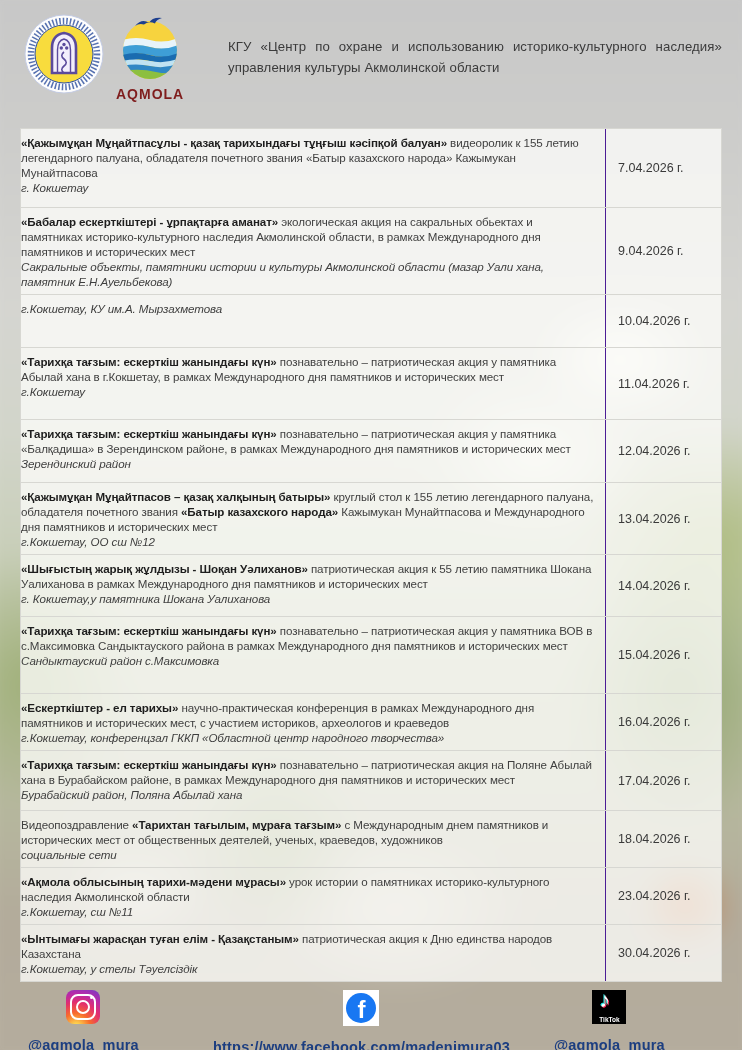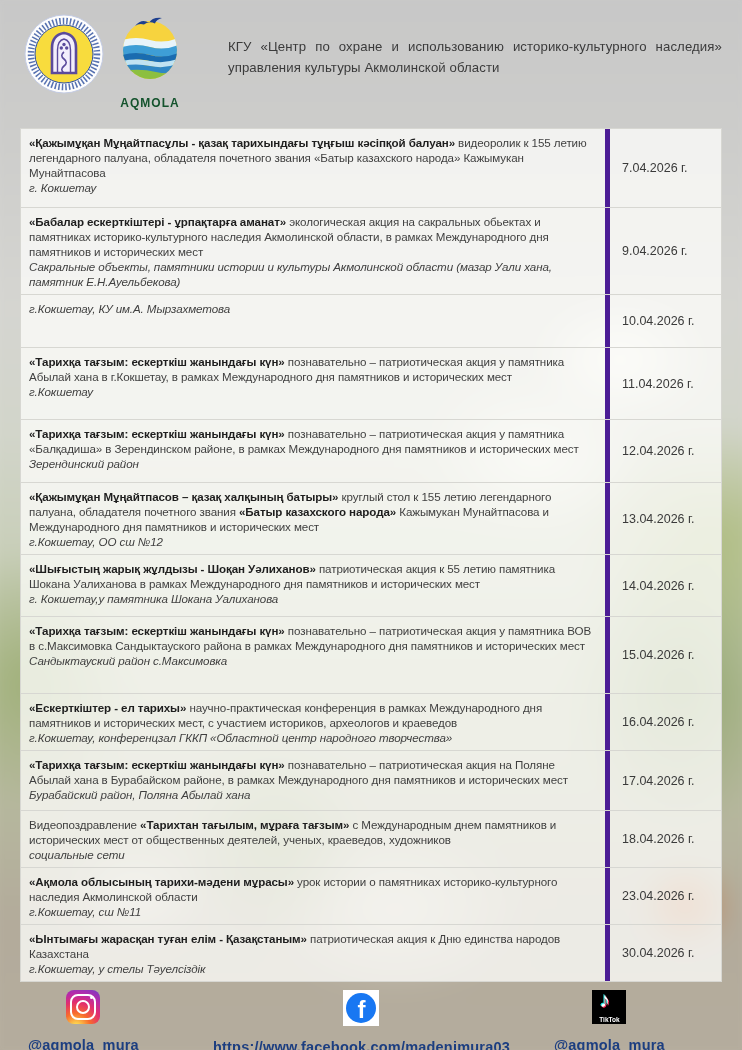--- a/index.html
+++ b/index.html
@@ -20,32 +20,32 @@
       radial-gradient(110px 80px at 160px 920px, rgba(240,238,228,.5), transparent 70%),
       linear-gradient(180deg,#c7c7c7 0%,#cdcdcb 15%,#d5d5d1 30%,#d2d5ca 42%,#c9cfba 52%,#bec4a8 64%,#b6b79e 76%,#b3ab9b 86%,#b5ad9e 100%);
   }
   .content { position:absolute; inset:0; z-index:1; }
 
   
   .org-title { position:absolute; left:228px; top:36px; width:494px; font-size:13.2px; line-height:21px;
                color:#3b3b3b; text-align:justify; letter-spacing:.1px; }
   .emblem { position:absolute; left:24px; top:14px; }
   .aqmola { position:absolute; left:116px; top:16px; width:68px; text-align:center; }
-  .aqmola-label { margin-top:12px; font-weight:bold; font-size:12px; letter-spacing:1px; color:#14532d; }
+  .aqmola-label { margin-top:2px; font-weight:bold; font-size:14px; letter-spacing:1px; color:#7f1d1d; }
 
   
   .table { position:absolute; left:20px; top:128px; width:702px; border:1px solid #d7d7d2; border-bottom:none; box-sizing:border-box; }
   .row { display:flex; border-bottom:1px solid #d7d7d2; background:rgba(252,252,250,.78); box-sizing:border-box; }
   .row:nth-child(1){min-height:79px}.row:nth-child(2){min-height:79px}.row:nth-child(3){min-height:53px}
   .row:nth-child(4){min-height:72px}.row:nth-child(5){min-height:63px}.row:nth-child(6){min-height:69px}
   .row:nth-child(7){min-height:62px}.row:nth-child(8){min-height:77px}.row:nth-child(9){min-height:55px}
   .row:nth-child(10){min-height:60px}.row:nth-child(11){min-height:55px}.row:nth-child(12){min-height:57px}
   .row:nth-child(13){min-height:56px}
-  .cell.desc { width:584px; box-sizing:border-box; padding:6px 10px 5px 8px; }
-  .cell.date { flex:1; box-sizing:border-box; border-left:5px solid #4c1d95; display:flex; align-items:center;
+  .cell.desc { width:584px; box-sizing:border-box; padding:6px 10px 5px 0; }
+  .cell.date { flex:1; box-sizing:border-box; border-left:1px solid #4c1d95; display:flex; align-items:center;
                padding-left:12px; font-size:12.5px; color:#3a3a3a; white-space:nowrap; }
   .desc-text { font-size:11.6px; line-height:15px; color:#3f3f3f; letter-spacing:-.1px; }
   .desc-text .bold { font-weight:bold; color:#1e1e1e; }
   .loc { font-size:11.6px; line-height:15px; font-style:italic; color:#3f3f3f; letter-spacing:-.1px; }
 
   
   .footer { position:absolute; left:0; top:984px; width:742px; height:56px; }
   .social { position:absolute; top:6px; display:flex; align-items:center; gap:13px;flex-direction:column; }
   .social .handle { font-weight:bold; font-size:14.5px; color:#1c3e80; letter-spacing:.2px; }
   .g-ig { left:28px; } .g-fb { left:213px; } .g-tt { left:554px; }

